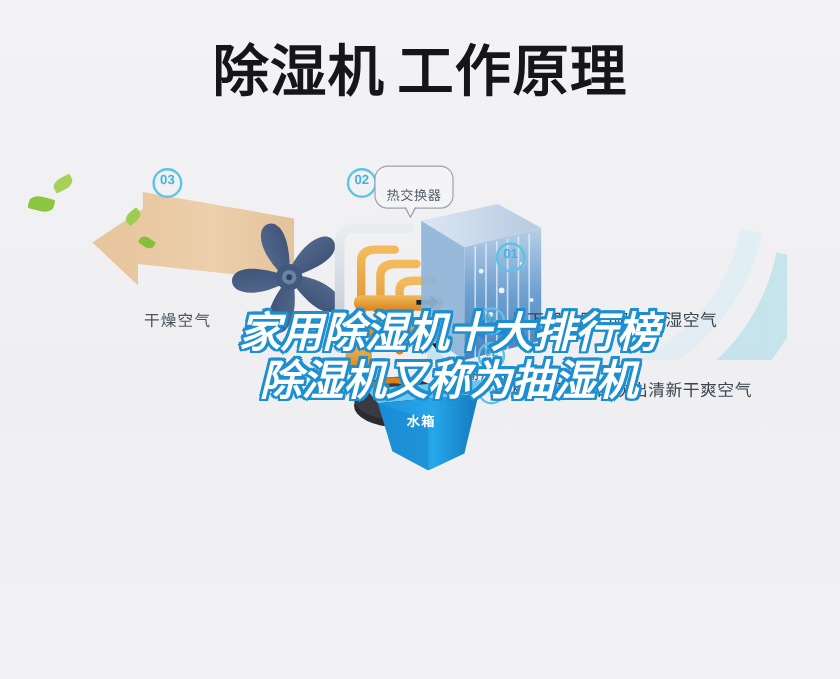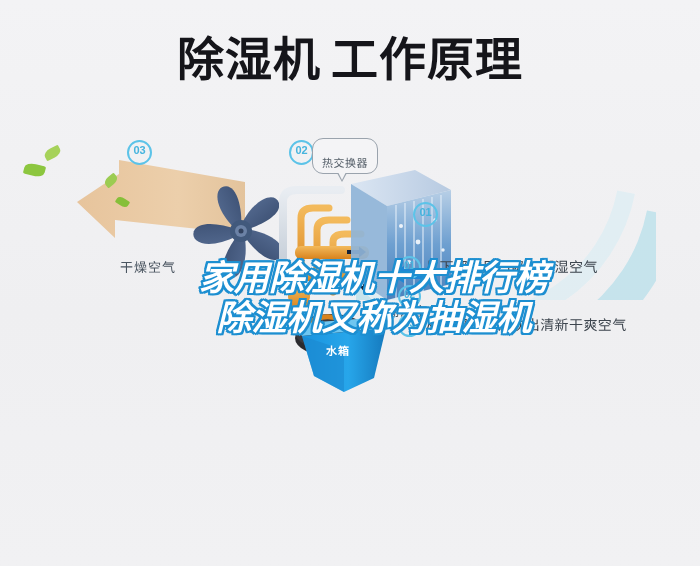--- a/index.html
+++ b/index.html
@@ -97,21 +97,21 @@
 
   
   .fan { position: absolute; left: 186px; top: 58px; width: 110px; height: 104px; }
   .fan svg { display: block; }
 
   
   .machine { position: absolute; left: 255px; top: 30px; width: 205px; height: 215px; }
   .machine svg { display: block; }
 
   
-  .tank { position: absolute; left: 288px; top: 196px; width: 112px; height: 76px; }
+  .tank { position: absolute; left: 301px; top: 196px; width: 112px; height: 76px; }
   .tank svg { display: block; }
   .tank-label {
     position: absolute; left: 38px; top: 26px;
     font-size: 11px; color: #ffffff; font-weight: 700;
     letter-spacing: 1px;
   }
 
   
   .badge {
     position: absolute;

